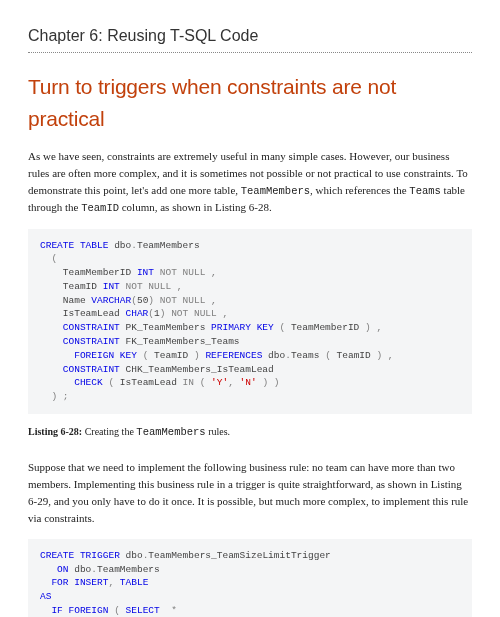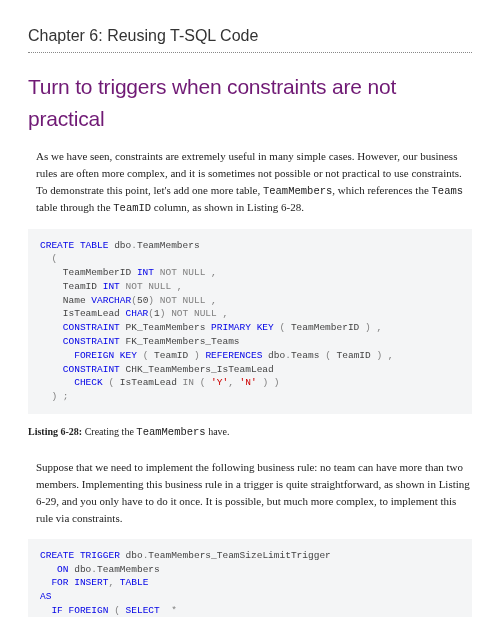--- a/index.html
+++ b/index.html
@@ -21,30 +21,29 @@
   }
   .dotted-rule {
     border: none;
     border-top: 1px dotted #888;
     margin-bottom: 18px;
   }
   .section-heading {
     font-family: -apple-system, 'Segoe UI', Arial, sans-serif;
     font-size: 21px;
     font-weight: 400;
-    color: #701a75;
+    color: #c2410c;
     margin-bottom: 14px;
     letter-spacing: -0.2px;
   }
   .body-para {
     font-size: 11px;
     line-height: 1.55;
     color: #222;
     margin-bottom: 12px;
-    margin-left: 8px;
   }
   .mono-inline {
     font-family: 'Courier New', Courier, monospace;
     font-size: 10.5px;
   }
   .code-block {
     background: #f4f5f6;
     padding: 10px 12px;
     font-family: Liberation Mono, monospace;
     font-size: 9.5px;
@@ -83,21 +82,21 @@
 <span>    Name </span><span class="kw-blue">VARCHAR</span><span class="kw-gray">(</span><span>50</span><span class="kw-gray">)</span><span> </span><span class="kw-gray">NOT</span><span> </span><span class="kw-gray">NULL</span><span class="kw-gray"> ,</span>
 <span>    IsTeamLead </span><span class="kw-blue">CHAR</span><span class="kw-gray">(</span><span>1</span><span class="kw-gray">)</span><span> </span><span class="kw-gray">NOT</span><span> </span><span class="kw-gray">NULL</span><span class="kw-gray"> ,</span>
 <span>    </span><span class="kw-blue">CONSTRAINT</span><span> PK_TeamMembers </span><span class="kw-blue">PRIMARY</span><span> </span><span class="kw-blue">KEY</span><span> </span><span class="kw-gray">(</span><span> TeamMemberID </span><span class="kw-gray">)</span><span class="kw-gray"> ,</span>
 <span>    </span><span class="kw-blue">CONSTRAINT</span><span> FK_TeamMembers_Teams</span>
 <span>      </span><span class="kw-blue">FOREIGN</span><span> </span><span class="kw-blue">KEY</span><span> </span><span class="kw-gray">(</span><span> TeamID </span><span class="kw-gray">)</span><span> </span><span class="kw-blue">REFERENCES</span><span> dbo</span><span class="kw-gray">.</span><span>Teams </span><span class="kw-gray">(</span><span> TeamID </span><span class="kw-gray">)</span><span class="kw-gray"> ,</span>
 <span>    </span><span class="kw-blue">CONSTRAINT</span><span> CHK_TeamMembers_IsTeamLead</span>
 <span>      </span><span class="kw-blue">CHECK</span><span> </span><span class="kw-gray">(</span><span> IsTeamLead </span><span class="kw-gray">IN</span><span> </span><span class="kw-gray">(</span><span> </span><span class="kw-red">'Y'</span><span class="kw-gray">,</span><span> </span><span class="kw-red">'N'</span><span> </span><span class="kw-gray">)</span><span> </span><span class="kw-gray">)</span>
 <span>  </span><span class="kw-gray">)</span><span> </span><span class="kw-gray">;</span></div>
 
 <p class="caption">
-  <span class="caption-bold">Listing 6-28:</span><span> Creating the </span><span class="mono-inline">TeamMembers</span><span> have.</span>
+  <span class="caption-bold">Listing 6-28:</span><span> Creating the </span><span class="mono-inline">TeamMembers</span><span> rules.</span>
 </p>
 
 <p class="body-para">Suppose that we need to implement the following business rule: no team can have more than two members. Implementing this business rule in a trigger is quite straightforward, as shown in Listing 6-29, and you only have to do it once. It is possible, but much more complex, to implement this rule via constraints.</p>
 
 <div class="code-block"><span class="kw-blue">CREATE</span><span> </span><span class="kw-blue">TRIGGER</span><span> dbo</span><span class="kw-gray">.</span><span>TeamMembers_TeamSizeLimitTrigger</span>
 <span>   </span><span class="kw-blue">ON</span><span> dbo</span><span class="kw-gray">.</span><span>TeamMembers</span>
 <span>  </span><span class="kw-blue">FOR</span><span> </span><span class="kw-blue">INSERT</span><span class="kw-gray">,</span><span> </span><span class="kw-blue">TABLE</span>
 <span class="kw-blue">AS</span>
 <span>  </span><span class="kw-blue">IF</span><span> </span><span class="kw-blue">FOREIGN</span><span> </span><span class="kw-gray">(</span><span> </span><span class="kw-blue">SELECT</span><span>  </span><span class="kw-gray">*</span>
 <span>              </span><span class="kw-blue">FROM</span><span>   </span><span class="kw-gray">(</span><span> </span><span class="kw-blue">SELECT</span><span>   TeamID </span><span class="kw-gray">,</span>

